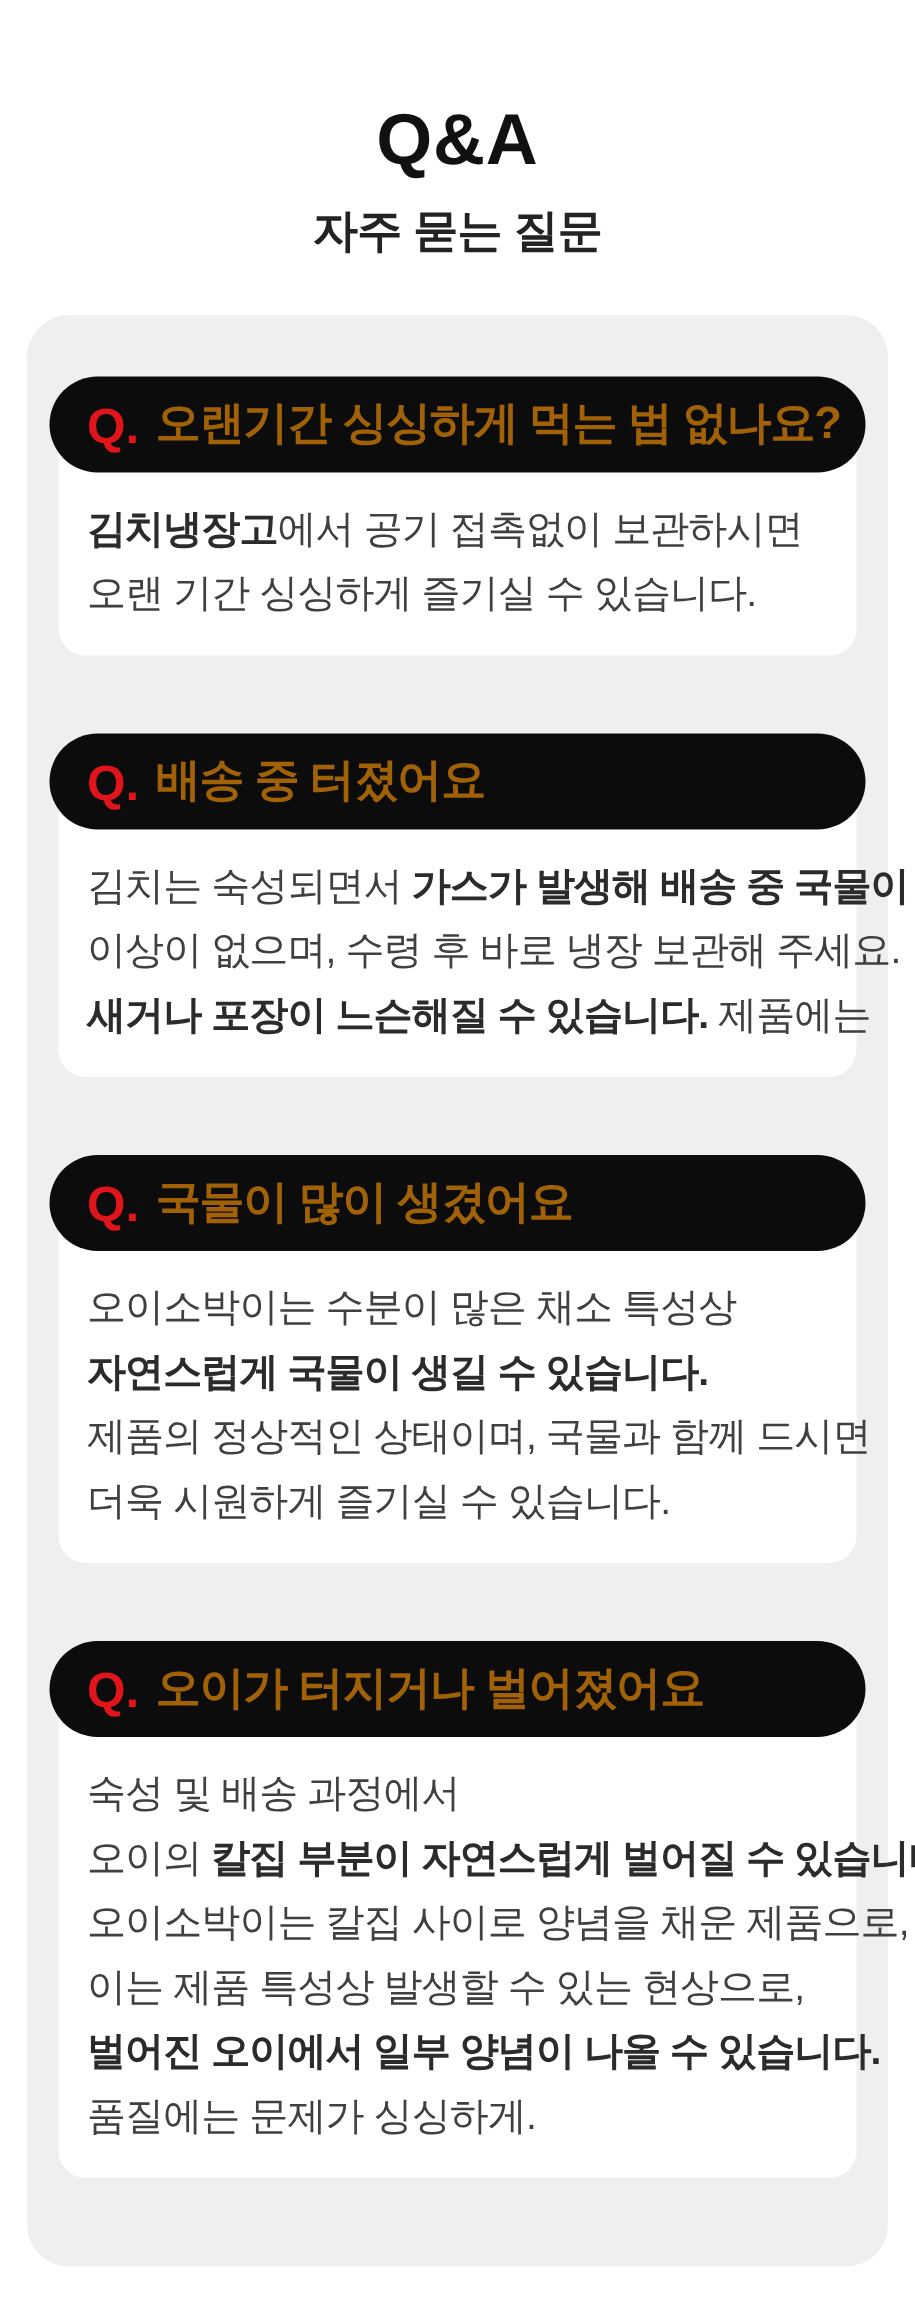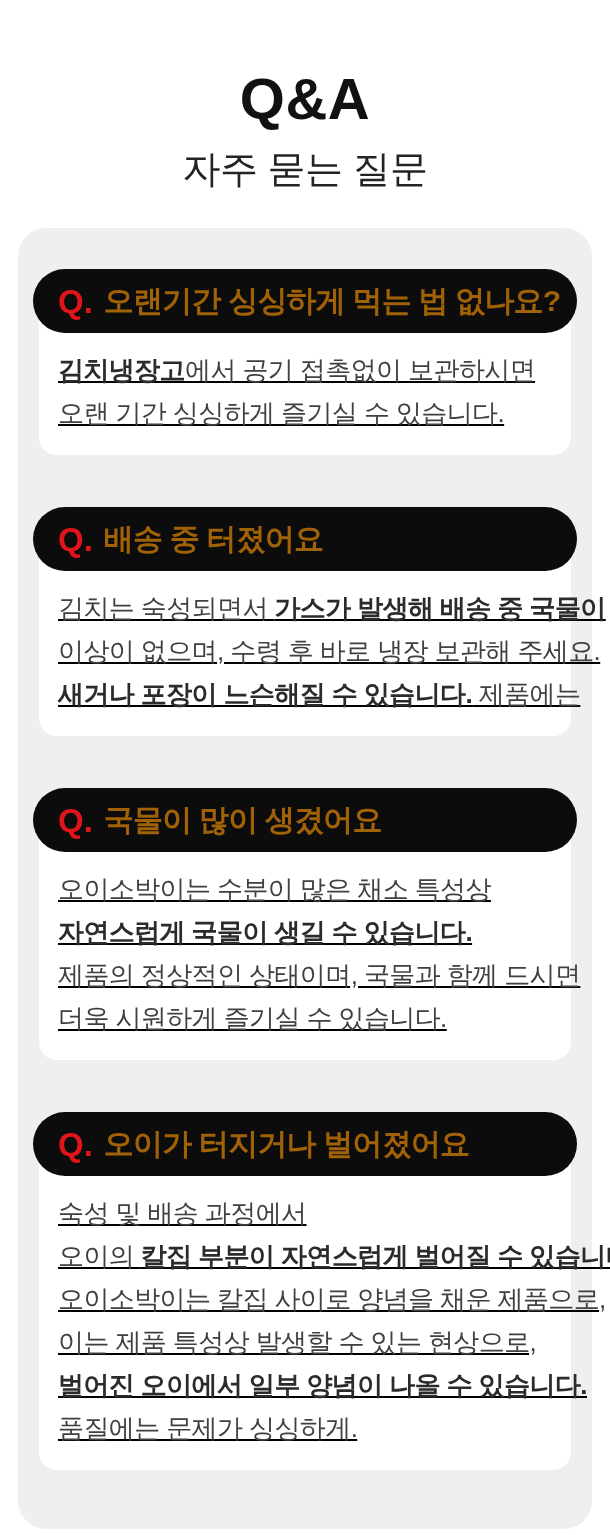--- a/index.html
+++ b/index.html
@@ -14,31 +14,31 @@
   *{box-sizing:border-box;}
   html,body{margin:0;padding:0;}
   body{
     width:610px;
     min-height:1535px;
     background:#ffffff;
     font-family:"Liberation Sans","DejaVu Sans",sans-serif;
   }
   .page-title{
     text-align:center;
-    font-size:58px;
+    font-size:48px;
     font-weight:800;
     line-height:1;
     color:var(--title-black);
     margin:70px 0 22px;
     letter-spacing:0.5px;
   }
   .page-subtitle{
     text-align:center;
-    font-size:38px;
-    font-weight:400;
+    font-size:30px;
+    font-weight:700;
     line-height:1;
     color:#232323;
     margin:12px 0 40px;
     letter-spacing:-0.5px;
   }
   .qa-panel{
     margin:0 18px 30px;
     background:var(--panel-gray);
     border-radius:28px;
     padding:41px 15px 42px;
@@ -70,21 +70,20 @@
     letter-spacing:-0.8px;
     white-space:nowrap;
   }
   .answer-card{
     position:relative;
     z-index:1;
     background:var(--card-white);
     border-radius:18px;
     margin:-32px 6px 17px;
     padding:48px 14px 20px 19px;
-    text-decoration:underline;
   }
   .answer-line{
     font-size:26px;
     line-height:43px;
     color:var(--text-dark);
     letter-spacing:-0.6px;
     white-space:nowrap;
   }
   .answer-line b{
     font-weight:700;

